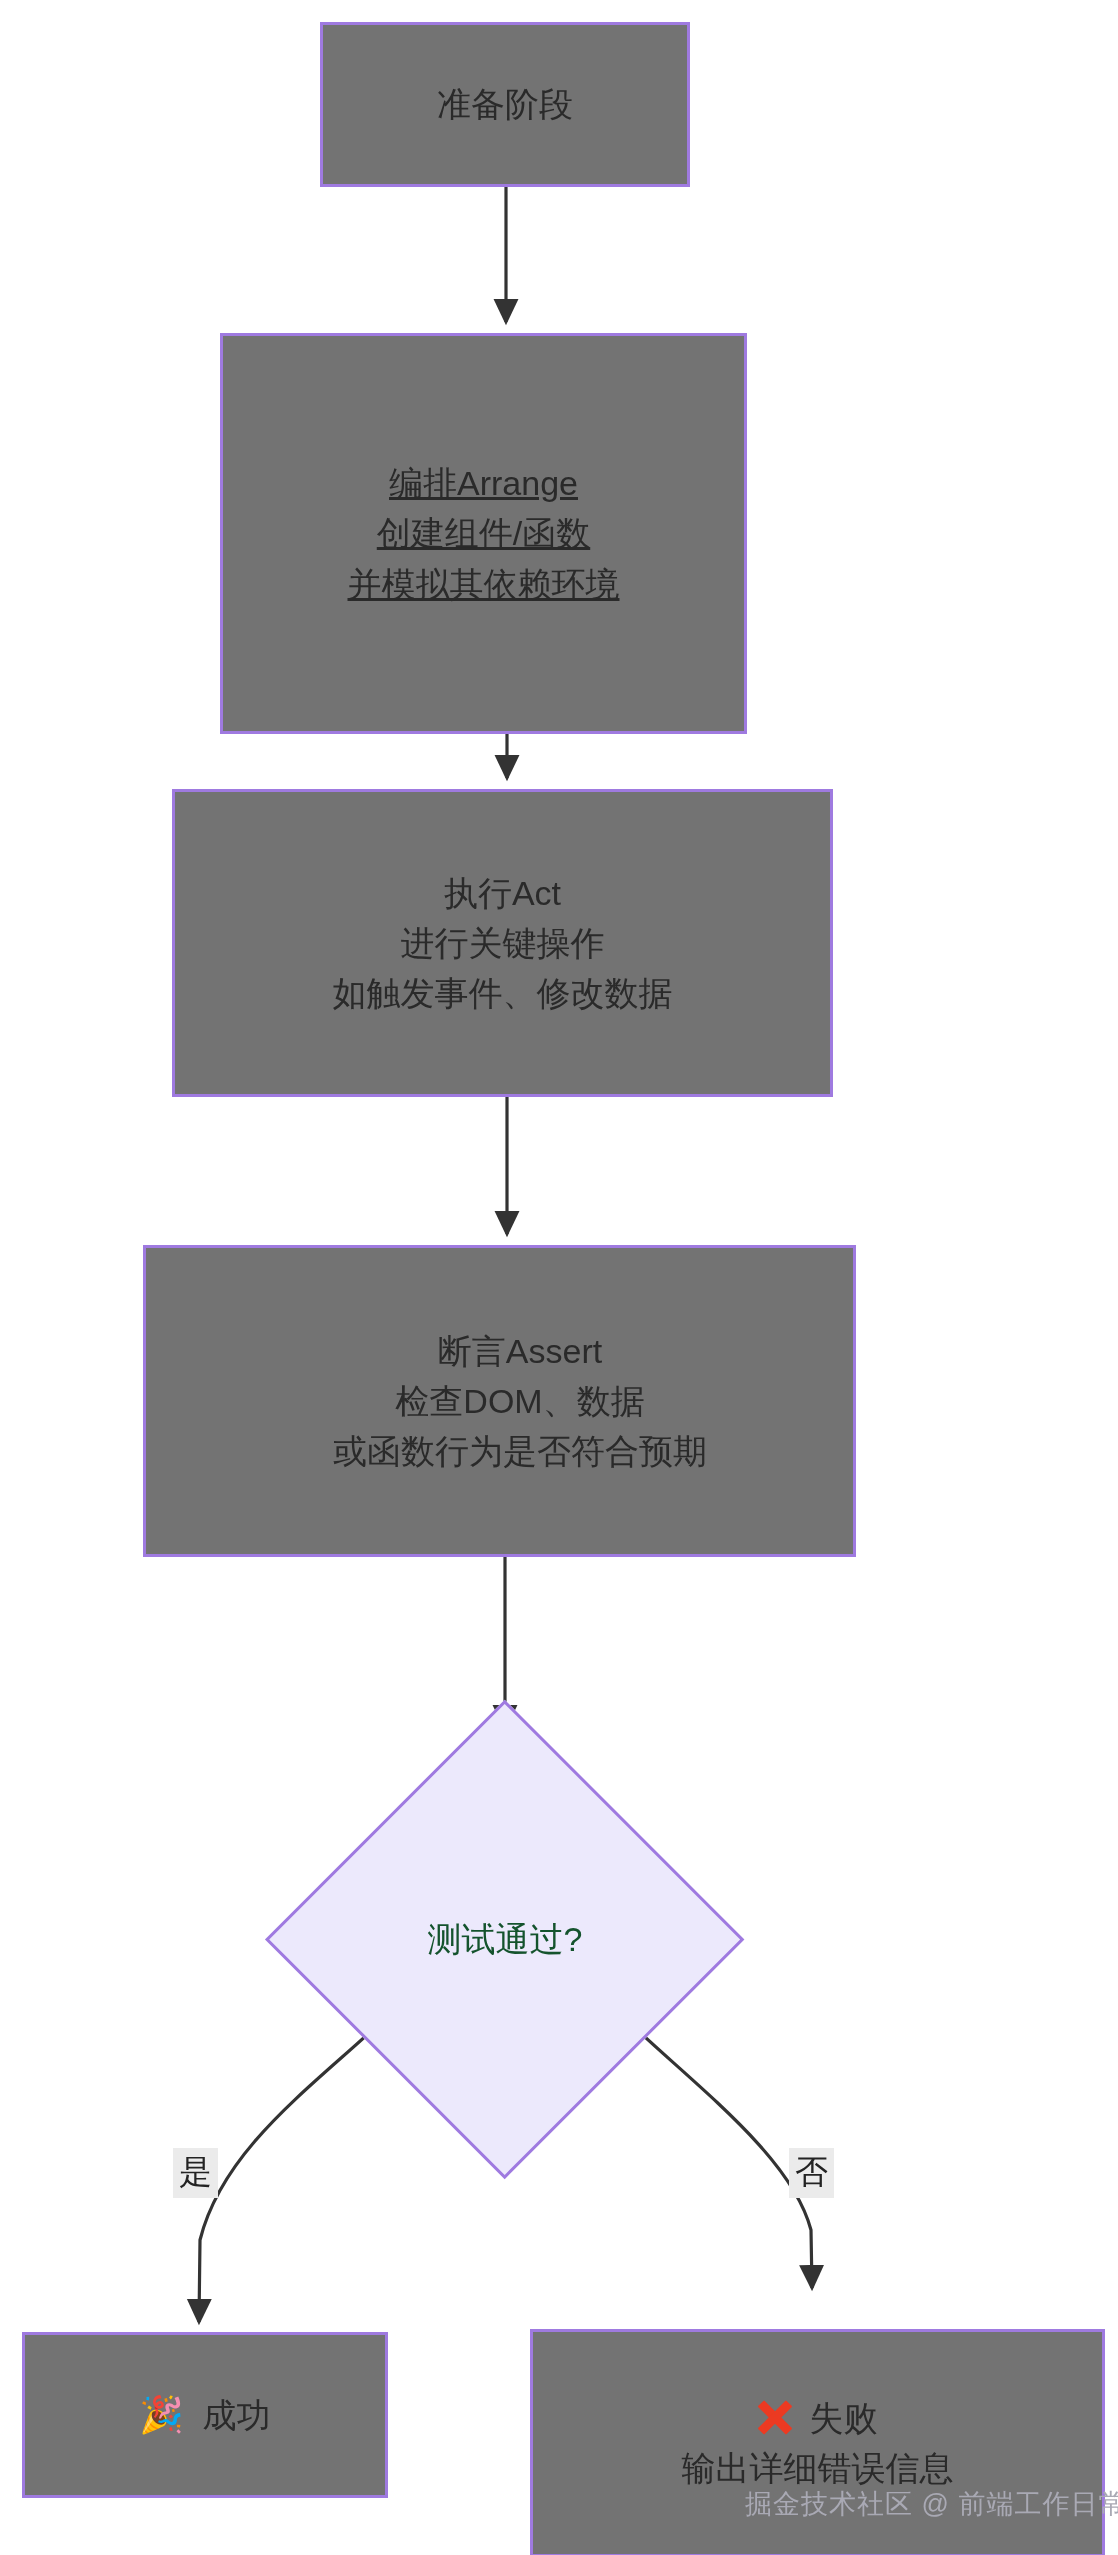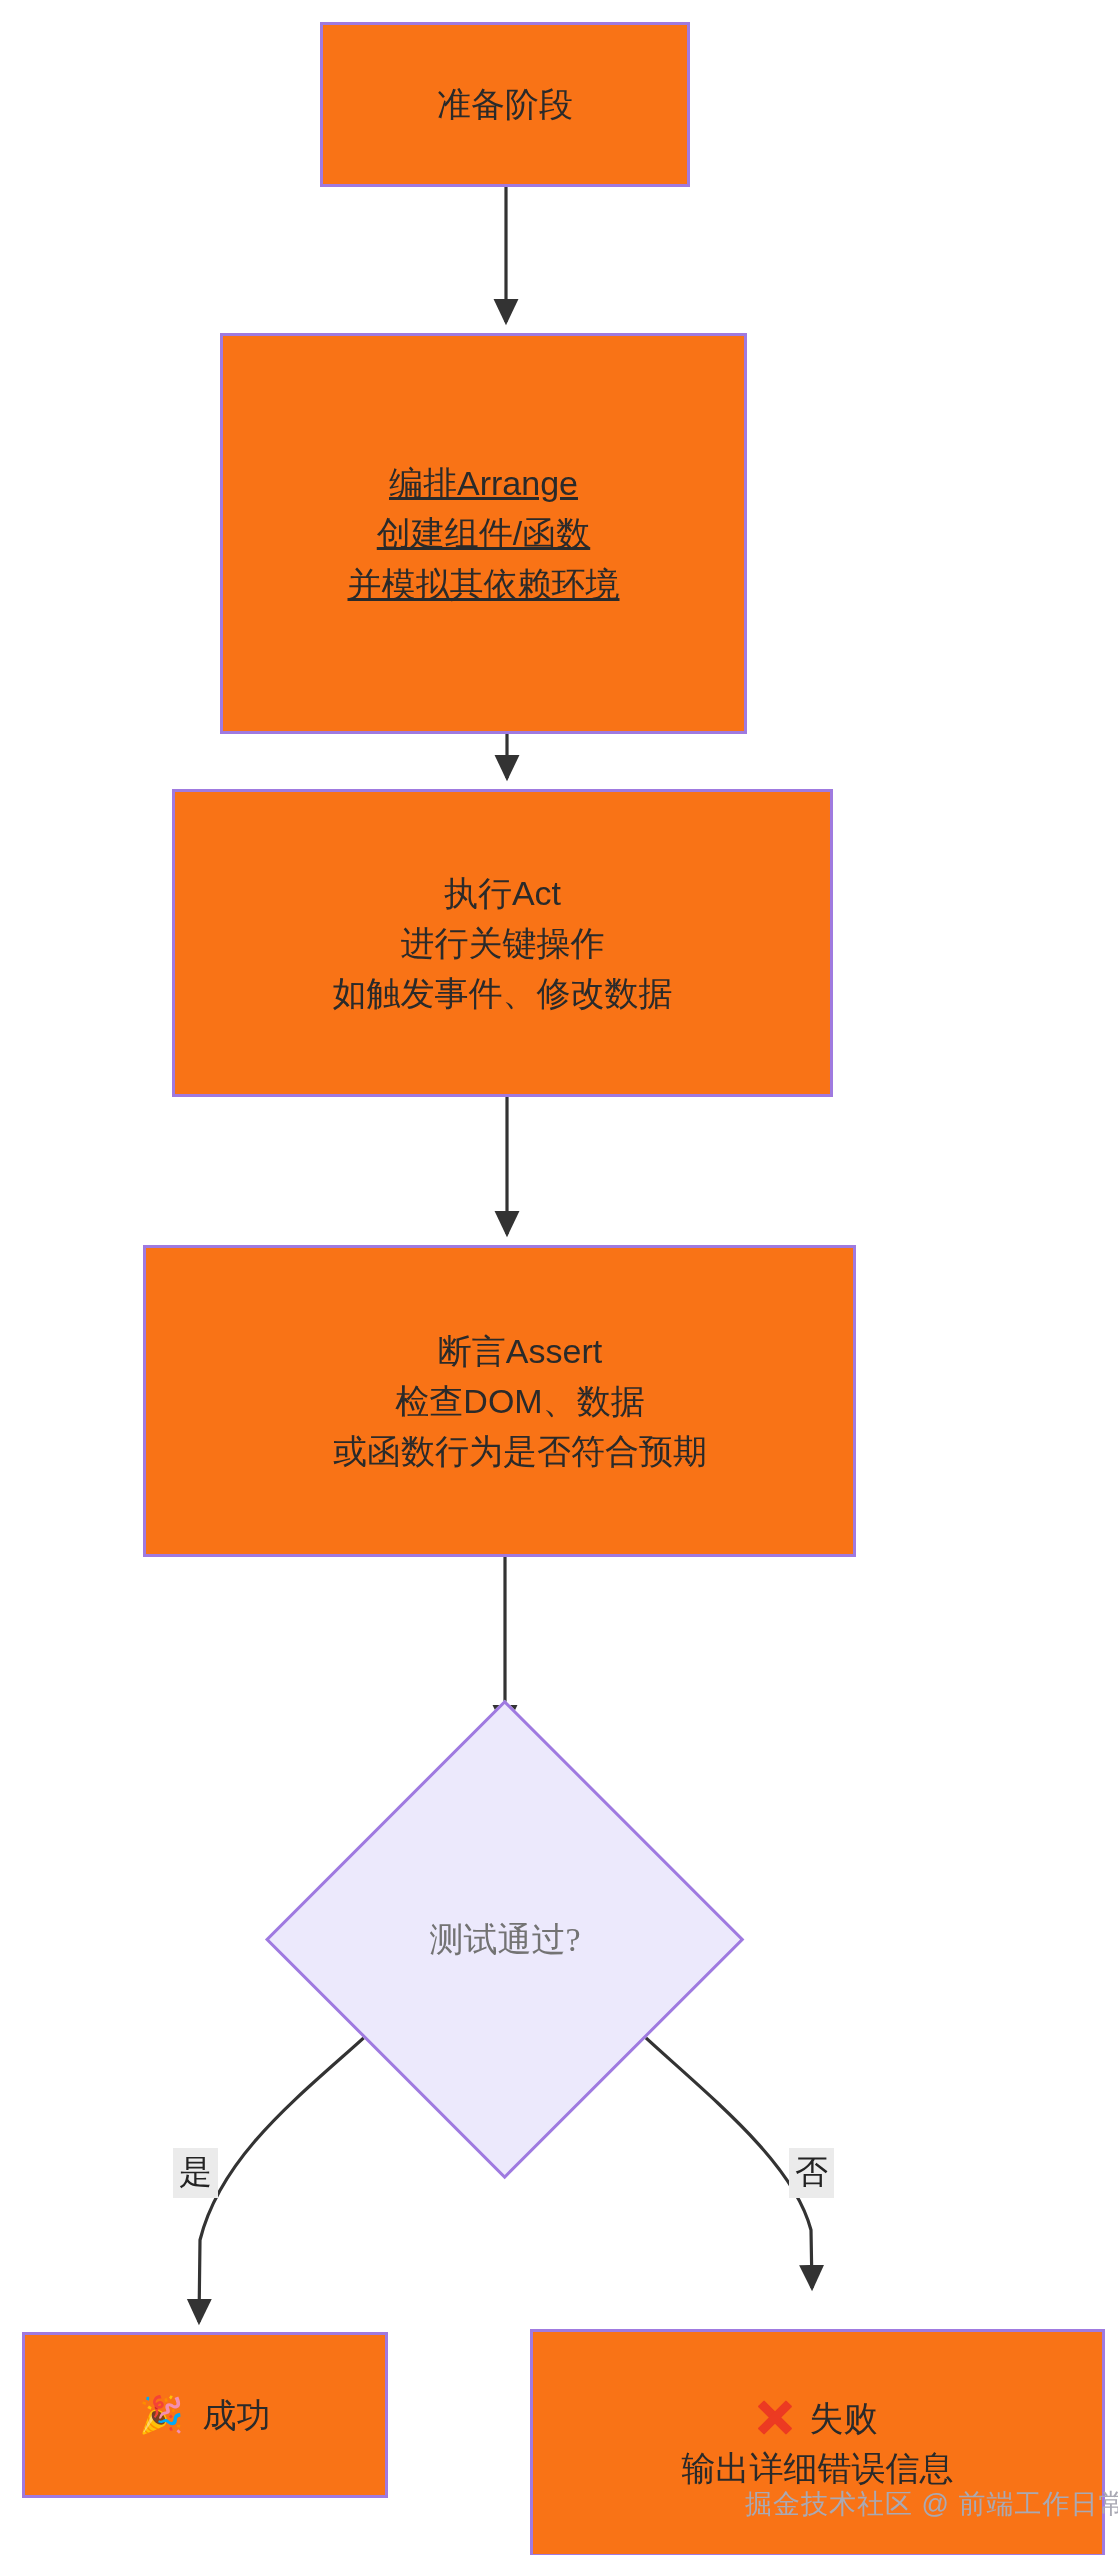--- a/index.html
+++ b/index.html
@@ -22,21 +22,21 @@
     position: absolute;
     left: 0;
     top: 0;
     width: 1118px;
     height: 2555px;
     pointer-events: none;
   }
   .node {
     position: absolute;
     box-sizing: border-box;
-    background: #f97316;
+    background: #737373;
     border: 3px solid #9f7ae0;
     display: flex;
     flex-direction: column;
     align-items: center;
     justify-content: center;
     color: #2a2a2a;
     font-size: 34px;
     line-height: 1.48;
     text-align: center;
     z-index: 2;
@@ -61,23 +61,22 @@
     margin-top: -35.35%;
     background: #ece9fc;
     border: 3px solid #9f7ae0;
     transform: rotate(45deg);
     box-sizing: border-box;
   }
   .diamond-label {
     position: relative;
     z-index: 3;
     font-size: 34px;
-    color: #737373;
+    color: #14532d;
     white-space: nowrap;
-    font-family: Liberation Serif, serif;
   }
   .edge-label {
     position: absolute;
     z-index: 3;
     background: #ebebeb;
     color: #232323;
     font-size: 33px;
     line-height: 1.2;
     padding: 4px 6px 6px 6px;
     white-space: nowrap;

